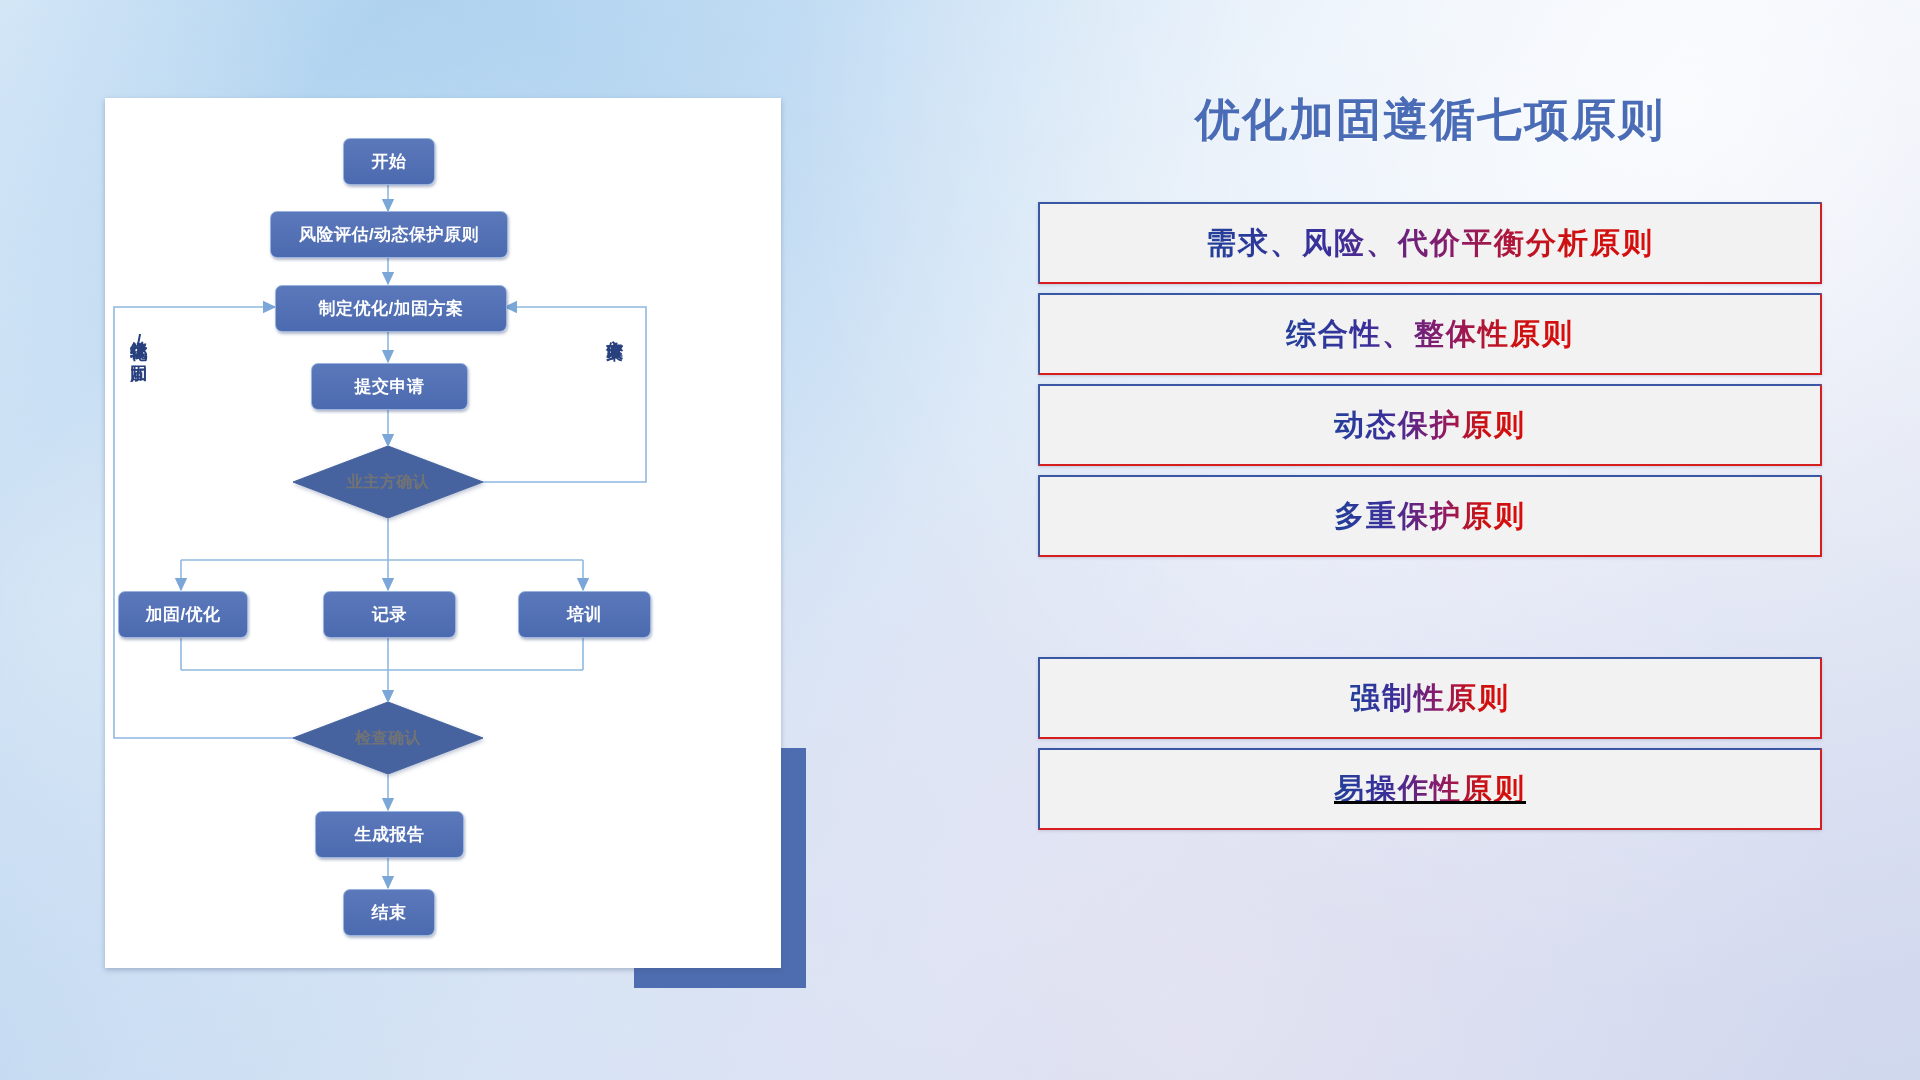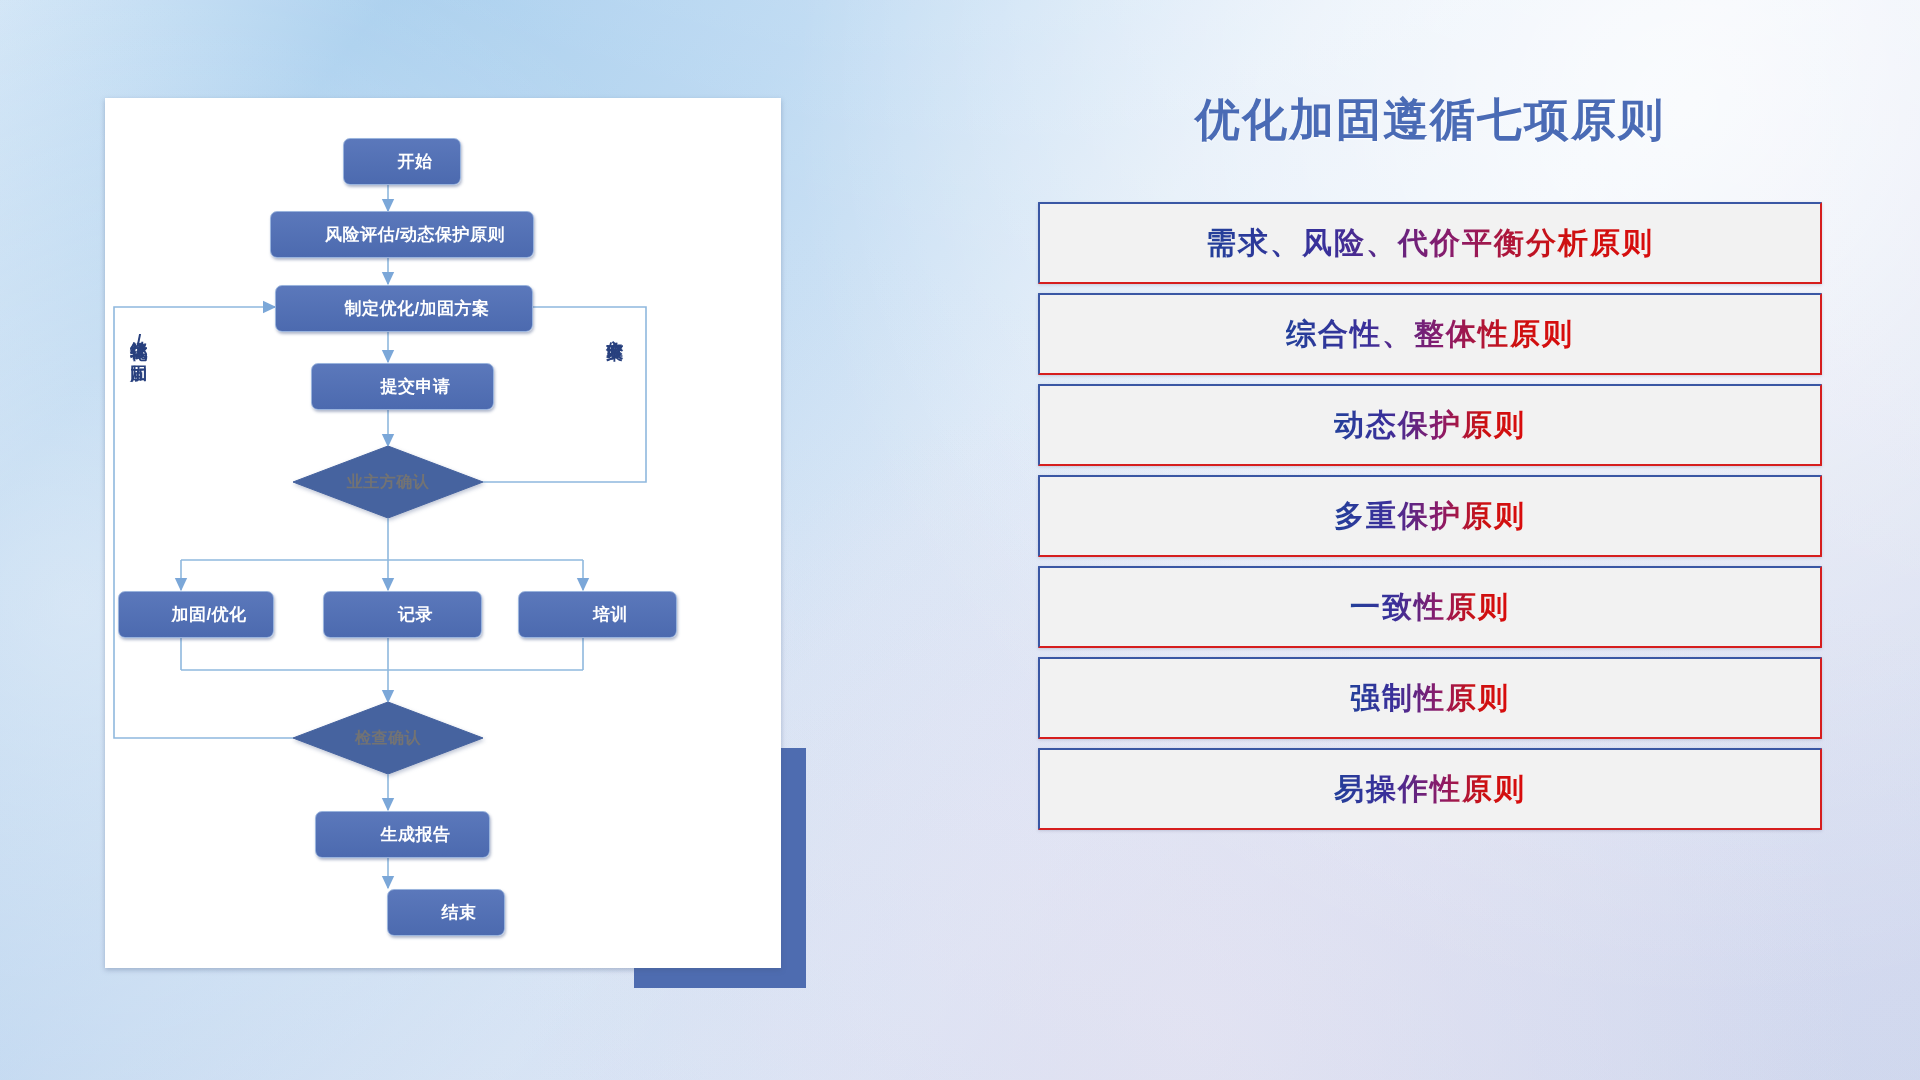--- a/index.html
+++ b/index.html
@@ -36,21 +36,21 @@
 
   
   #flow{position:absolute;left:0;top:0;width:676px;height:870px;}
   .node{
     position:absolute;
     background:linear-gradient(180deg,#5b78bb 0%,#4c6aaf 100%);
     border:1px solid #9ab4dd;border-radius:7px;
     color:#fff;font-weight:bold;font-size:17px;
     display:flex;align-items:center;justify-content:center;
     box-shadow:1px 2px 3px rgba(60,80,130,.40);
-    white-space:nowrap;letter-spacing:.5px;padding-left:26px;
+    white-space:nowrap;letter-spacing:.5px;
   }
   .diamond-wrap{position:absolute;}
   .diamond-wrap svg{position:absolute;left:0;top:0;filter:drop-shadow(1px 2px 2px rgba(60,80,130,.35));}
   .diamond-label{
     position:absolute;inset:0;display:flex;align-items:center;justify-content:center;
     color:#737373;font-weight:bold;font-size:16px;white-space:nowrap;letter-spacing:.5px;
   }
   .vlabel{
     position:absolute;color:#28407e;font-weight:bold;font-size:17px;
     writing-mode:vertical-rl;text-orientation:upright;line-height:1.08;
@@ -175,21 +175,21 @@
       <svg width="190" height="72" viewBox="0 0 190 72">
         <polygon points="95,0 190,36 95,72 0,36" fill="#46639f" stroke="#46639f" stroke-width="1"></polygon>
       </svg>
       <div class="diamond-label">检查确认</div>
     </div>
 
     <div class="node" style="left:210px;top:713px;width:147px;height:45px;">
       <span>生成报告</span>
     </div>
 
-    <div class="node" style="left:238px;top:791px;width:90px;height:45px;margin-left:44px;">
+    <div class="node" style="left:238px;top:791px;width:90px;height:45px;">
       <span>结束</span>
     </div>
 
     <div class="vlabel" style="left:24px;top:229px;">继续优化/加固</div>
 
     <div class="vlabel" style="left:500px;top:229px;">方案修改</div>
 
   </div>
 </div>
 
@@ -201,22 +201,19 @@
   </div>
   <div class="principle" style="top:203px;">
     <span>综合性、整体性原则</span>
   </div>
   <div class="principle" style="top:294px;">
     <span>动态保护原则</span>
   </div>
   <div class="principle" style="top:385px;">
     <span>多重保护原则</span>
   </div>
-  <div class="principle" style="top:476px;">
-    <span>一致性原则</span>
-  </div>
   <div class="principle" style="top:567px;">
     <span>强制性原则</span>
   </div>
-  <div class="principle" style="top:658px;">
+  <div class="principle" style="top:658px;text-decoration:underline;">
     <span>易操作性原则</span>
   </div>
 </div>
 
 </body></html>

